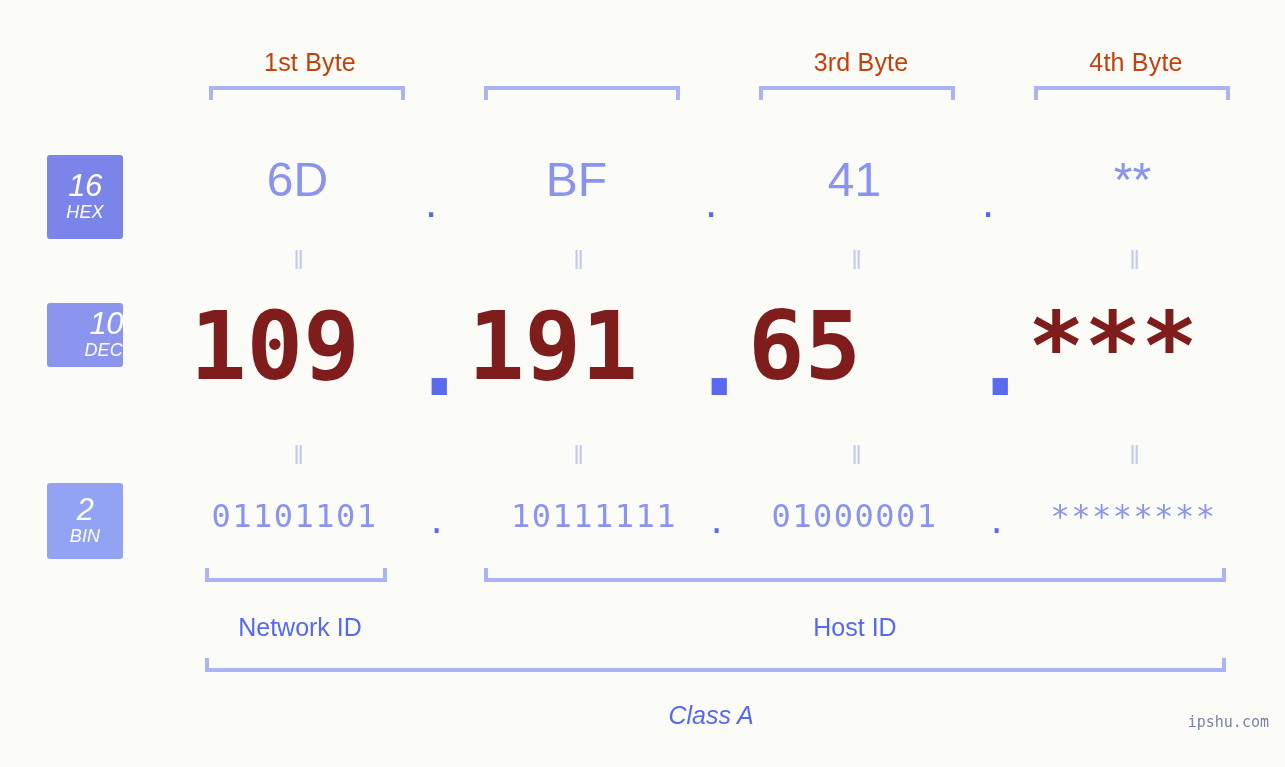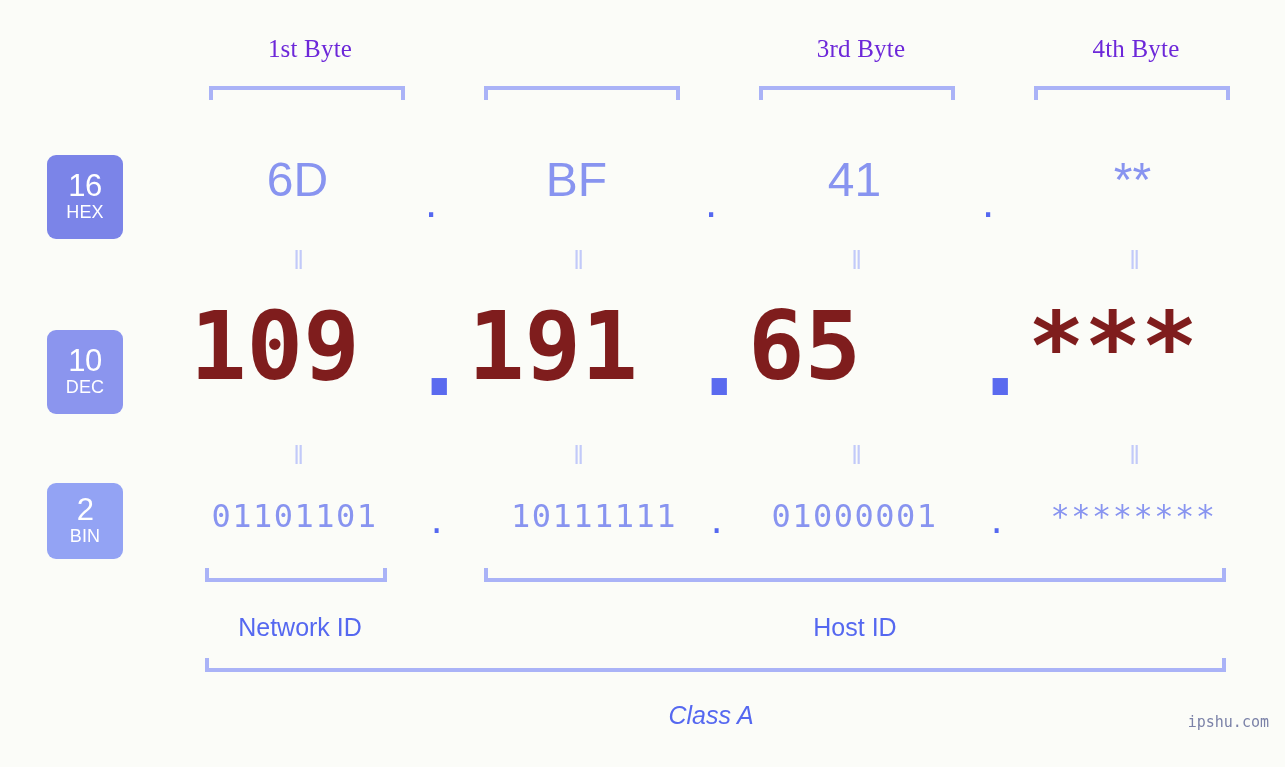--- a/index.html
+++ b/index.html
@@ -17,25 +17,25 @@
   }
   .stage {
     position: relative;
     width: 1285px;
     height: 767px;
   }
 
   
   .byte-title {
     position: absolute;
-    top: 35px;
+    top: 48px;
     text-align: center;
     font-size: 25px;
-    color: #6d28d9;
-    font-family: Liberation Serif, serif;
+    color: #c2410c;
+    font-family: Liberation Sans, sans-serif;
     white-space: nowrap;
     letter-spacing: 0.2px;
   }
 
   
   .bracket-top {
     position: absolute;
     top: 86px;
     height: 14px;
     border-top: 4px solid #aab3f7;
@@ -52,45 +52,46 @@
     border-left: 4px solid #aab3f7;
     border-right: 4px solid #aab3f7;
     box-sizing: border-box;
   }
 
   
   .badge {
     position: absolute;
     left: 47px;
     width: 76px;
-    border-radius: 9px;
+    border-radius: 3px;
     color: #ffffff;
     text-align: center;
     box-sizing: border-box;
     font-family: "Liberation Sans", sans-serif;
     display: flex;
     flex-direction: column;
     align-items: center;
     justify-content: center;
     line-height: 1;
+    font-style: italic;
   }
   .badge .b-num {
     font-size: 31px;
     font-weight: 400;
     line-height: 1.05;
     letter-spacing: -0.5px;
   }
   .badge .b-lab {
     font-size: 18px;
     font-weight: 400;
     line-height: 1.2;
     letter-spacing: 0.2px;
   }
   #badge-hex { top: 155px;  height: 84px; background: #7b84e8; }
-  #badge-dec { top: 330px;  height: 84px; background: #8b95ee; }
+  #badge-dec { top: 303px;  height: 64px; background: #8b95ee; align-items: flex-end; }
   #badge-bin { top: 483px;  height: 76px; background: #93a3f4; }
 
   
   .hex-val {
     position: absolute;
     top: 156px;
     text-align: center;
     font-size: 48px;
     color: #8894f0;
     font-family: "Liberation Sans", sans-serif;

